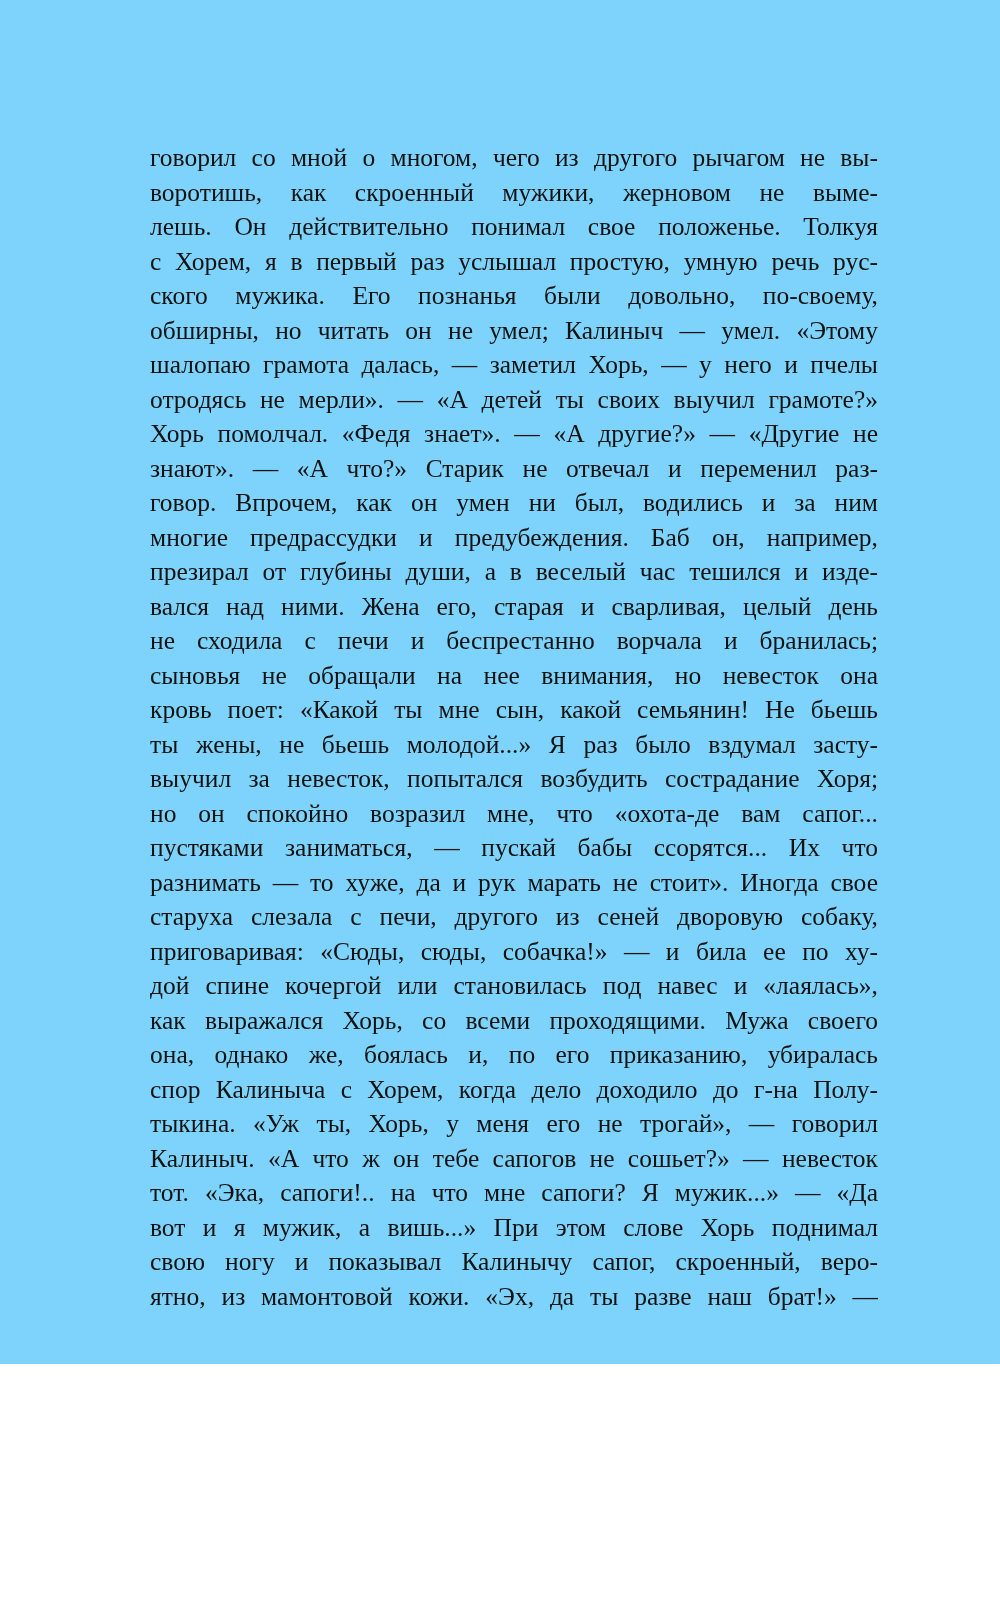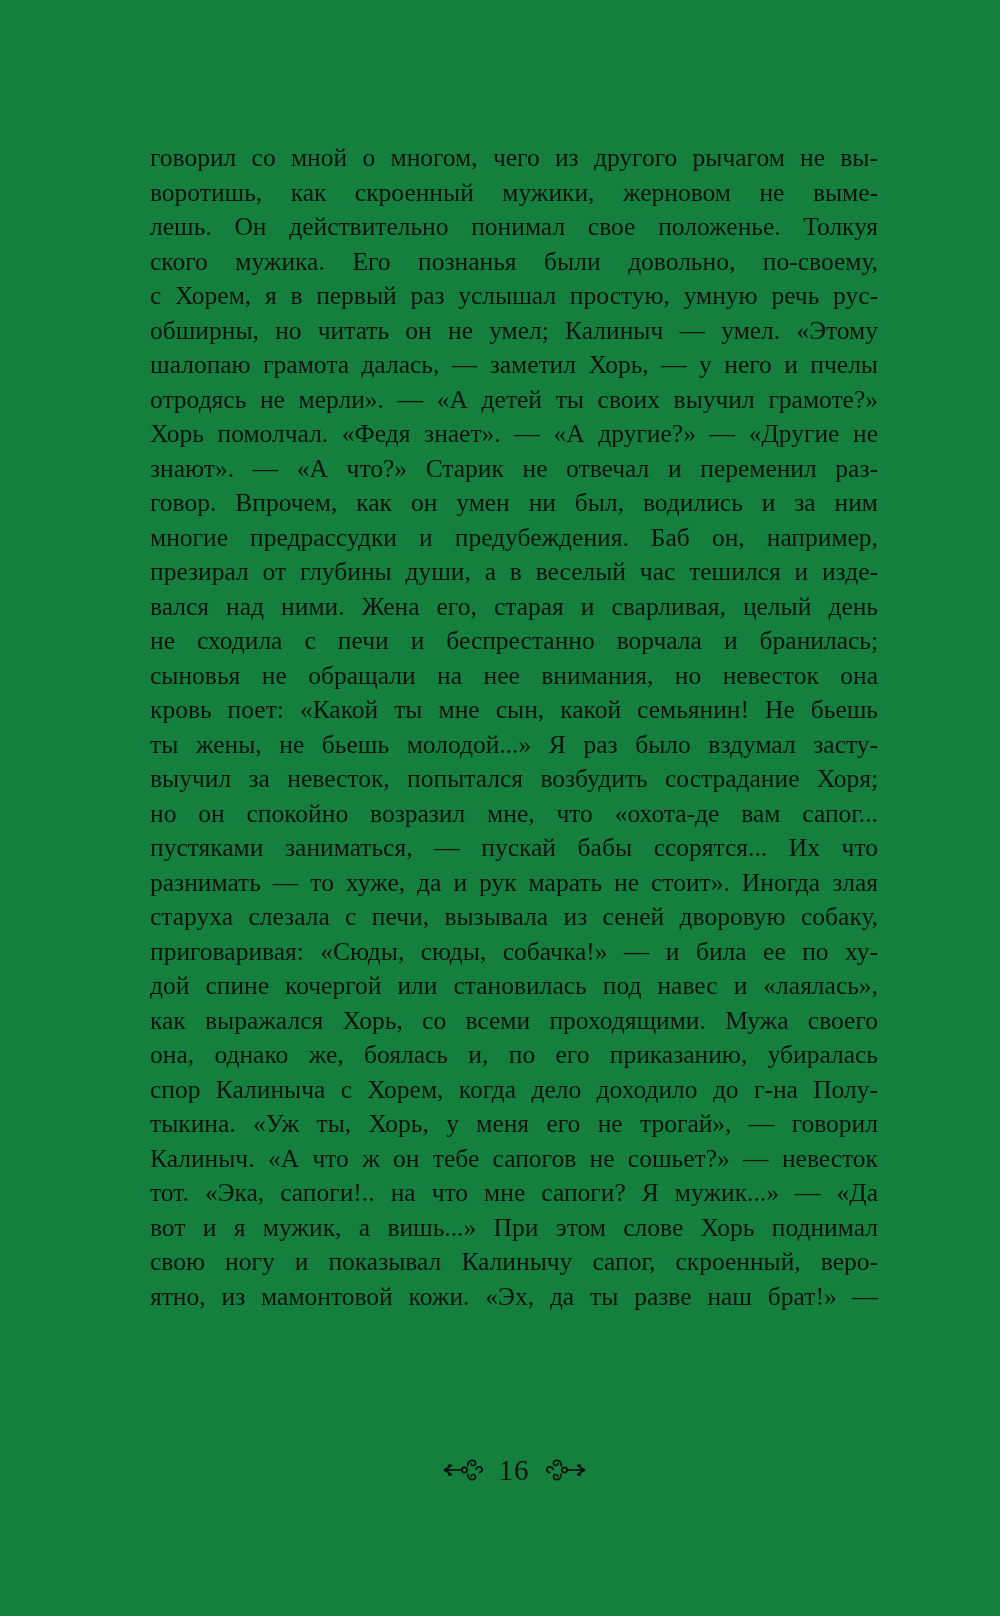--- a/index.html
+++ b/index.html
@@ -3,22 +3,22 @@
 <meta charset="utf-8">
 <style>
   html, body {
     margin: 0;
     padding: 0;
     background: #ffffff;
   }
   .page {
     position: relative;
     width: 1000px;
-    height: 1616px;
-    background: #15803d;
+    height: 1364px;
+    background: #7dd3fc;
     overflow: hidden;
     font-family: "Liberation Serif", "DejaVu Serif", serif;
     color: #121212;
   }
   .text-block {
     position: absolute;
     left: 150px;
     top: 141px;
     width: 728px;
   }
@@ -62,40 +62,40 @@
 </style>
 </head>
 <body>
 
 <div class="page">
 
   <div class="text-block">
     <div class="line">говорил со мной о многом, чего из другого рычагом не вы-</div>
     <div class="line">воротишь, как скроенный мужики, жерновом не выме-</div>
     <div class="line">лешь. Он действительно понимал свое положенье. Толкуя</div>
+    <div class="line">с Хорем, я в первый раз услышал простую, умную речь рус-</div>
     <div class="line">ского мужика. Его познанья были довольно, по-своему,</div>
-    <div class="line">с Хорем, я в первый раз услышал простую, умную речь рус-</div>
     <div class="line">обширны, но читать он не умел; Калиныч — умел. «Этому</div>
     <div class="line">шалопаю грамота далась, — заметил Хорь, — у него и пчелы</div>
     <div class="line">отродясь не мерли». — «А детей ты своих выучил грамоте?»</div>
     <div class="line">Хорь помолчал. «Федя знает». — «А другие?» — «Другие не</div>
     <div class="line">знают». — «А что?» Старик не отвечал и переменил раз-</div>
     <div class="line">говор. Впрочем, как он умен ни был, водились и за ним</div>
     <div class="line">многие предрассудки и предубеждения. Баб он, например,</div>
     <div class="line">презирал от глубины души, а в веселый час тешился и изде-</div>
     <div class="line">вался над ними. Жена его, старая и сварливая, целый день</div>
     <div class="line">не сходила с печи и беспрестанно ворчала и бранилась;</div>
     <div class="line">сыновья не обращали на нее внимания, но невесток она</div>
     <div class="line">кровь поет: «Какой ты мне сын, какой семьянин! Не бьешь</div>
     <div class="line">ты жены, не бьешь молодой...» Я раз было вздумал засту-</div>
     <div class="line">выучил за невесток, попытался возбудить сострадание Хоря;</div>
     <div class="line">но он спокойно возразил мне, что «охота-де вам сапог...</div>
     <div class="line">пустяками заниматься, — пускай бабы ссорятся... Их что</div>
-    <div class="line">разнимать — то хуже, да и рук марать не стоит». Иногда злая</div>
-    <div class="line">старуха слезала с печи, вызывала из сеней дворовую собаку,</div>
+    <div class="line">разнимать — то хуже, да и рук марать не стоит». Иногда свое</div>
+    <div class="line">старуха слезала с печи, другого из сеней дворовую собаку,</div>
     <div class="line">приговаривая: «Сюды, сюды, собачка!» — и била ее по ху-</div>
     <div class="line">дой спине кочергой или становилась под навес и «лаялась»,</div>
     <div class="line">как выражался Хорь, со всеми проходящими. Мужа своего</div>
     <div class="line">она, однако же, боялась и, по его приказанию, убиралась</div>
     <div class="line">спор Калиныча с Хорем, когда дело доходило до г-на Полу-</div>
     <div class="line">тыкина. «Уж ты, Хорь, у меня его не трогай», — говорил</div>
     <div class="line">Калиныч. «А что ж он тебе сапогов не сошьет?» — невесток</div>
     <div class="line">тот. «Эка, сапоги!.. на что мне сапоги? Я мужик...» — «Да</div>
     <div class="line">вот и я мужик, а вишь...» При этом слове Хорь поднимал</div>
     <div class="line">свою ногу и показывал Калинычу сапог, скроенный, веро-</div>

